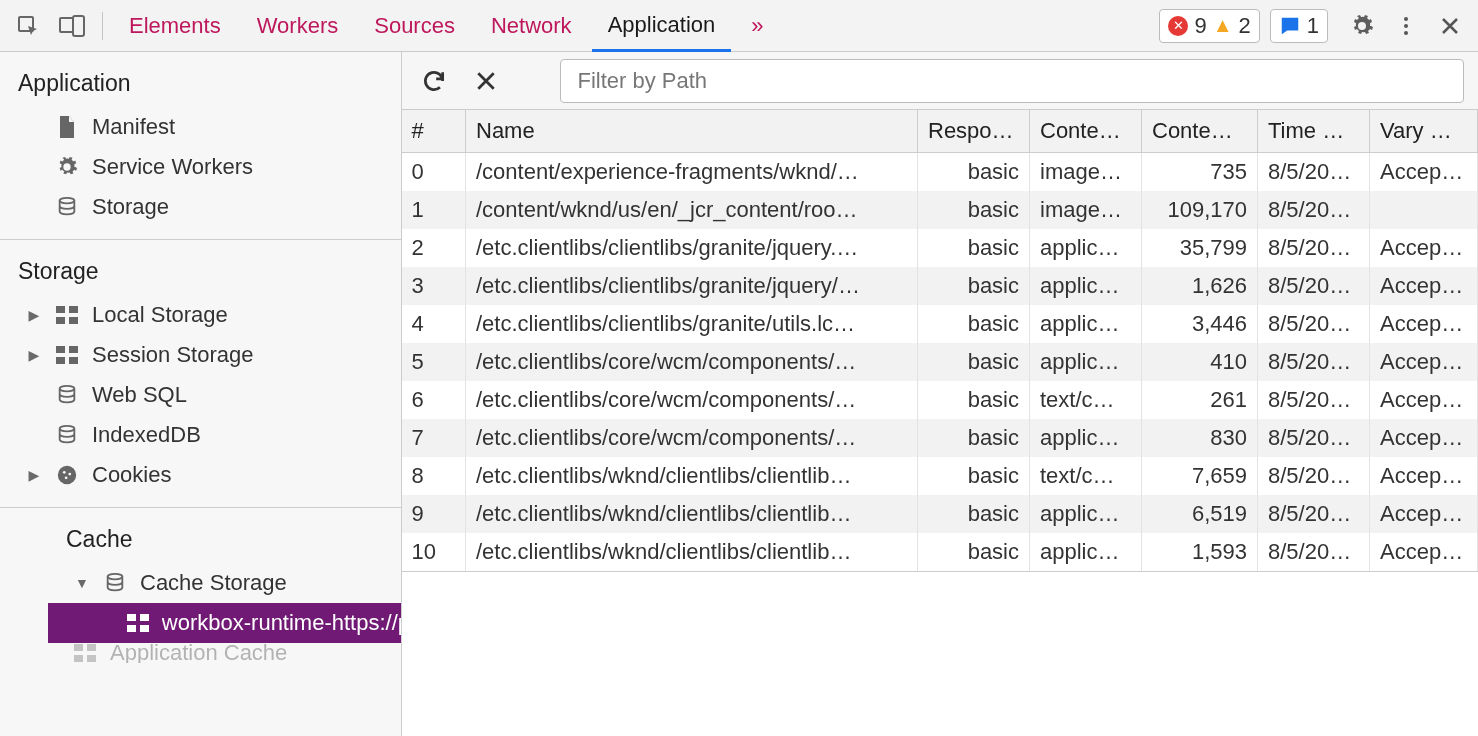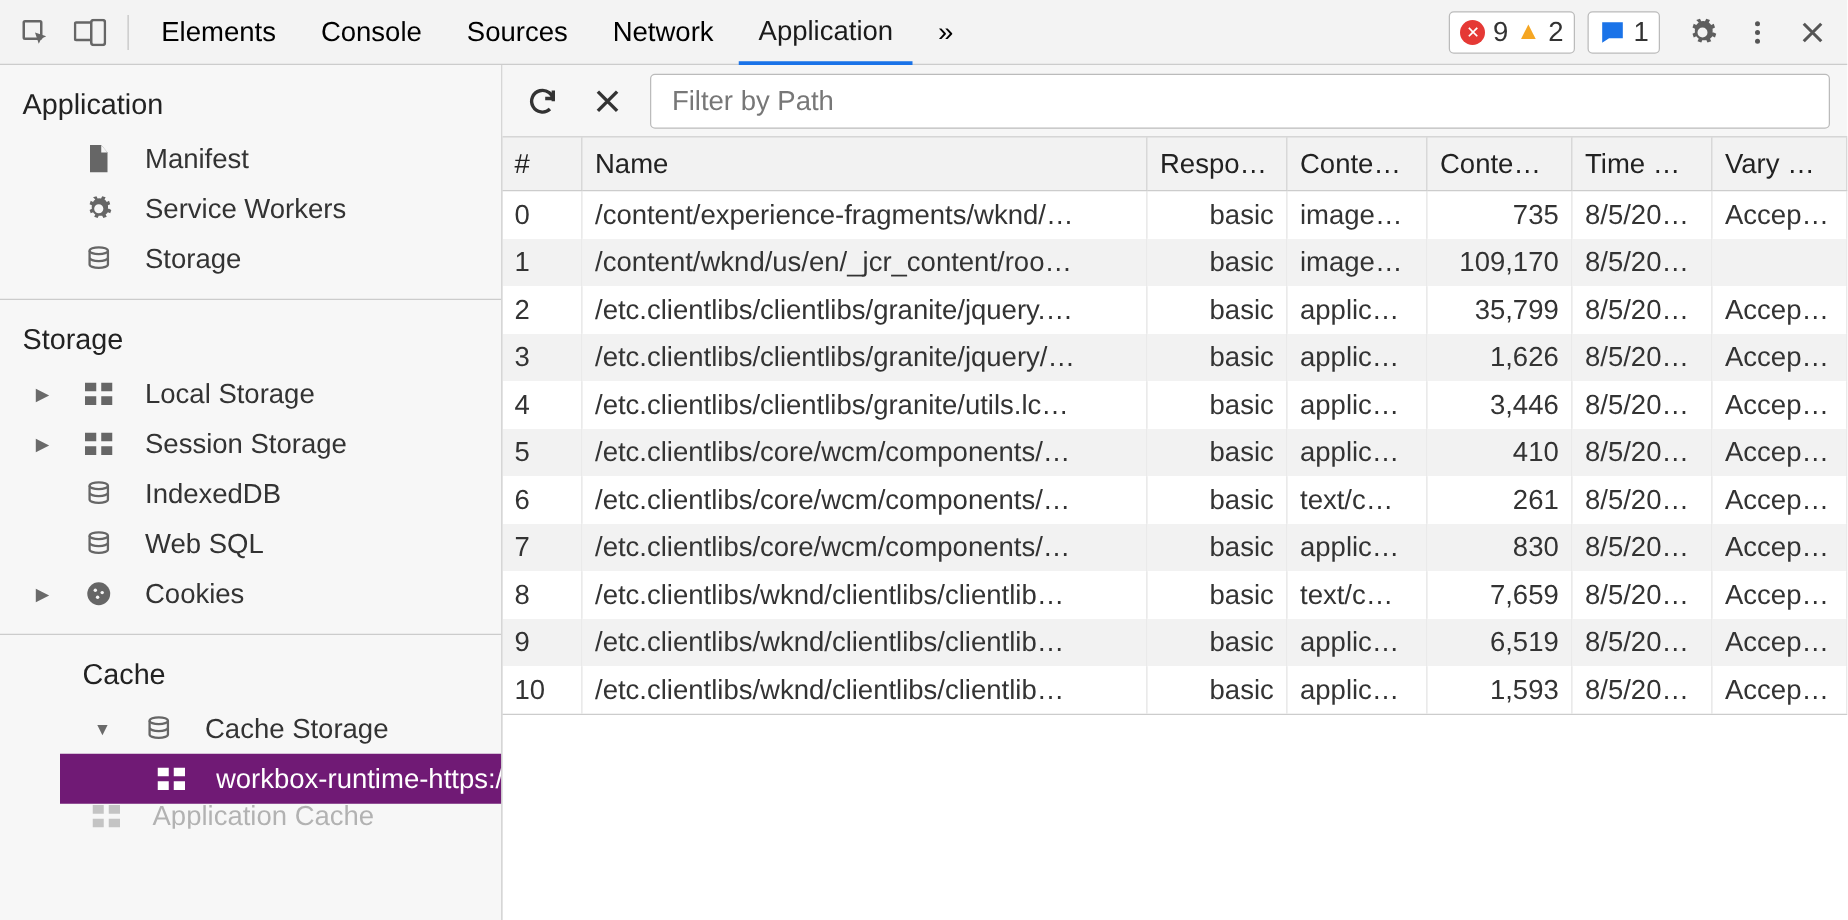--- a/index.html
+++ b/index.html
@@ -24,21 +24,21 @@
   .tab-icon-btn {
     width: 40px; height: 40px;
     display: flex; align-items: center; justify-content: center;
     color: #666;
   }
   .vsep { width:1px; height:28px; background:#c4c4c4; margin:0 6px; }
   .tab {
     padding: 0 16px;
     height: 52px;
     display: flex; align-items: center;
-    color: #000000;
+    color: #be185d;
     cursor: pointer;
   }
   .tab.active {
     color: #1a1a1a;
     border-bottom: 3px solid #1a73e8;
     margin-bottom: -1px;
   }
   .tab-spacer { flex: 1; }
   .badge-group {
     display: inline-flex; align-items: center;
@@ -65,21 +65,21 @@
     padding: 10px 0 12px 0;
   }
   .section-title {
     padding: 8px 18px 10px 18px;
     color:#222; font-size:23px;
   }
   .tree-item {
     display:flex; align-items:center;
     height: 40px;
     padding-left: 26px;
-    gap: 24px;
+    gap: 12px;
     cursor:pointer;
   }
   .tree-item .arrow { width:16px; text-align:center; color:#6a6a6a; font-size:14px; }
   .tree-item .tri-spacer { width:16px; }
   .tree-item.level2 { padding-left: 24px; }
   .tree-item.level3 { padding-left: 78px; }
   .tree-item.selected { background:#701a75; color:#fff; }
   .si-icon { width:26px; display:flex; justify-content:center; align-items:center; }
   
   .content { flex:1; display:flex; flex-direction:column; }
@@ -87,21 +87,21 @@
     display:flex; align-items:center; gap:16px;
     height:58px; padding: 8px 14px;
     border-bottom:1px solid #ccc;
     background:#f6f6f6;
   }
   .toolbtn { width:36px; height:36px; display:flex; align-items:center; justify-content:center; color:#444; }
   .filter {
     flex:1; height:44px;
     border:1px solid #bbb; border-radius:4px;
     background:#fff; padding:0 17px;
-    font-size:22px; color:#333;
+    font-size:22px; color:#333;margin-left:40px;
   }
   .filter::placeholder { color:#777; }
   table { border-collapse:collapse; width:100%; table-layout:fixed; }
   thead th {
     background:#f2f2f2;
     border-right:1px solid #ccc;
     border-bottom:1px solid #ccc;
     text-align:left;
     padding:8px 10px;
     font-weight:400;
@@ -130,21 +130,21 @@
     </svg>
   </div>
   <div class="tab-icon-btn">
     <svg width="26" height="22" viewBox="0 0 26 22" fill="none" stroke="#666" stroke-width="2">
       <rect x="1" y="3" width="16" height="14" rx="1"></rect>
         <rect x="14" y="1" width="11" height="20" rx="2" fill="#f3f3f3"></rect>
     </svg>
   </div>
   <div class="vsep"></div>
   <div class="tab">Elements</div>
-  <div class="tab">Console</div>
+  <div class="tab">Workers</div>
   <div class="tab">Sources</div>
   <div class="tab">Network</div>
   <div class="tab active">Application</div>
   <div class="tab">»</div>
   <div class="tab-spacer"></div>
   <div class="badge-group">
     <span class="errdisc">✕</span>
     <span>9</span>
     <span class="warntri">▲</span>
     <span>2</span>
@@ -239,31 +239,31 @@
         <span>Session Storage</span>
       </div>
       <div class="tree-item">
         <span class="tri-spacer"></span>
         <span class="si-icon">
           <svg width="22" height="22" viewBox="0 0 24 24" fill="none" stroke="#666" stroke-width="2">
               <ellipse cx="12" cy="5" rx="8" ry="3"></ellipse>
               <path d="M4 5v6c0 1.7 3.6 3 8 3s8-1.3 8-3V5M4 11v6c0 1.7 3.6 3 8 3s8-1.3 8-3v-6"></path>
             </svg>
         </span>
-        <span>IndexedDB</span>
+        <span>Web SQL</span>
       </div>
       <div class="tree-item">
         <span class="tri-spacer"></span>
         <span class="si-icon">
           <svg width="22" height="22" viewBox="0 0 24 24" fill="none" stroke="#666" stroke-width="2">
               <ellipse cx="12" cy="5" rx="8" ry="3"></ellipse>
               <path d="M4 5v6c0 1.7 3.6 3 8 3s8-1.3 8-3V5M4 11v6c0 1.7 3.6 3 8 3s8-1.3 8-3v-6"></path>
             </svg>
         </span>
-        <span>Web SQL</span>
+        <span>IndexedDB</span>
       </div>
       <div class="tree-item">
         <span class="arrow">▶</span>
         <span class="si-icon">
           <svg width="22" height="22" viewBox="0 0 24 24" fill="#666">
               <circle cx="12" cy="12" r="10"></circle>
               <circle cx="9" cy="9" r="1.5" fill="#f7f7f7"></circle>
               <circle cx="15" cy="11" r="1.5" fill="#f7f7f7"></circle>
               <circle cx="11" cy="15" r="1.5" fill="#f7f7f7"></circle>
             </svg>

